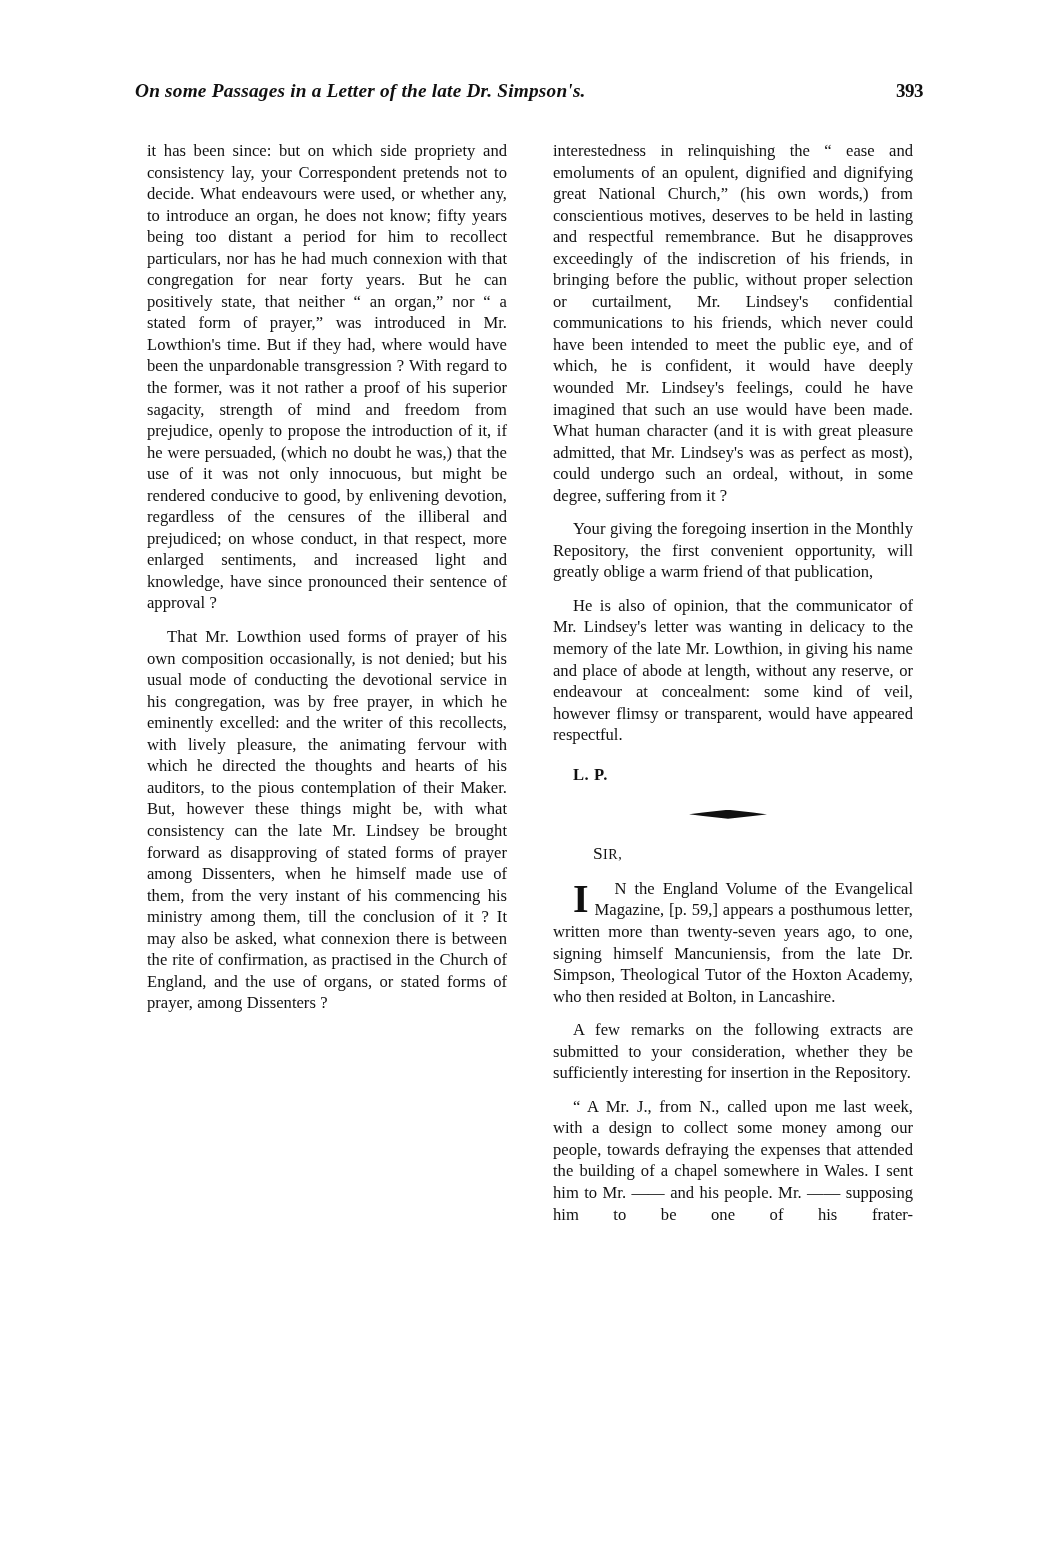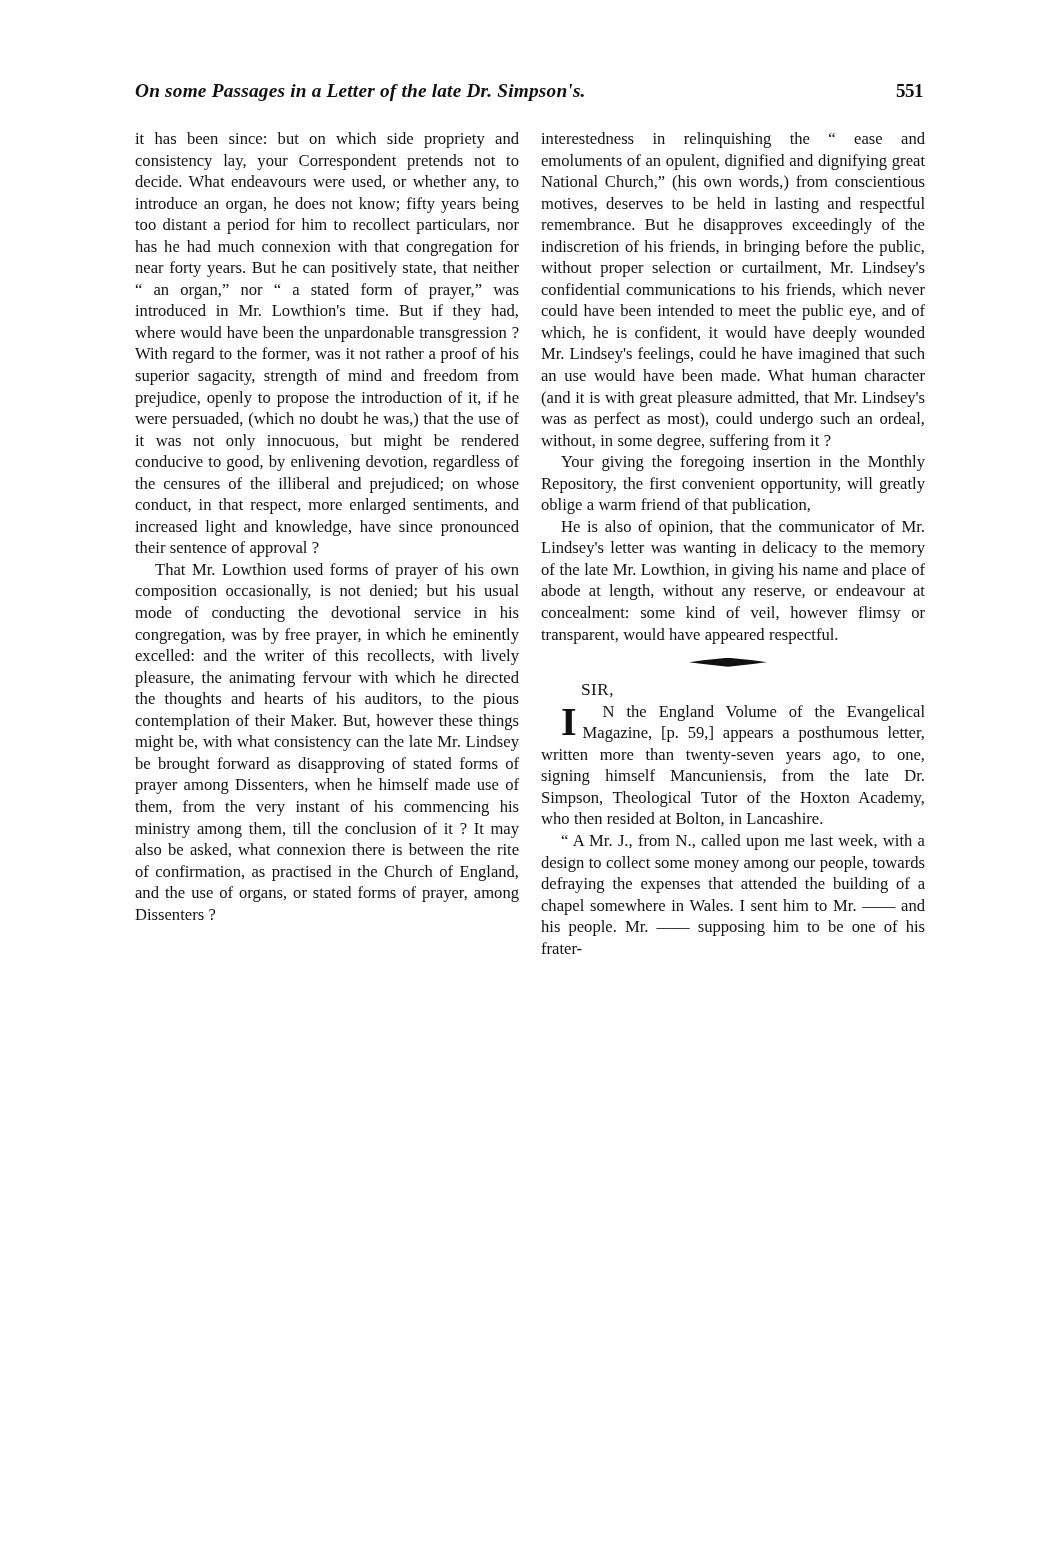--- a/index.html
+++ b/index.html
@@ -59,21 +59,21 @@
     display: flex;
     gap: 22px;
   }
 
   .col {
     width: 384px;
     flex: 0 0 384px;
   }
 
   .col p {
-    margin: 0;
+    margin: 12px;
     font-size: 16.6px;
     line-height: 21.55px;
     text-align: justify;
     text-align-last: left;
     text-indent: 20px;
     word-spacing: 0.2px;
     hyphens: none;
   }
 
   
@@ -121,21 +121,21 @@
     font-size: 16.6px;
     line-height: 20px;
     letter-spacing: 0.3px;
   }
 
   .salutation .smallcap-first {
     font-size: 17.5px;
   }
 
   .salutation .smallcaps {
-    font-size: 17px;
+    font-size: 14px;
     letter-spacing: 0.6px;
   }
 
   
   .dropcap-para {
     margin: 0;
     font-size: 16.6px;
     line-height: 21.55px;
     text-align: justify;
     text-align-last: left;
@@ -152,42 +152,44 @@
     font-family: "Liberation Serif", "DejaVu Serif", serif;
   }
 </style>
 </head>
 <body>
 
 <div class="page">
 
   <div class="running-head">
     <span class="head-title">On some Passages in a Letter of the late Dr. Simpson's.</span>
-    <span class="head-folio">551</span>
+    <span class="head-folio">393</span>
   </div>
 
   <div class="columns">
 
     <div class="col">
       <p class="cont">it has been since: but on which side propriety and consistency lay, your Correspondent pretends not to decide. What endeavours were used, or whether any, to introduce an organ, he does not know; fifty years being too distant a period for him to recollect particulars, nor has he had much connexion with that congregation for near forty years. But he can positively state, that neither “ an organ,” nor “ a stated form of prayer,” was introduced in Mr. Lowthion's time. But if they had, where would have been the unpardonable transgression ? With regard to the former, was it not rather a proof of his superior sagacity, strength of mind and freedom from prejudice, openly to propose the introduction of it, if he were persuaded, (which no doubt he was,) that the use of it was not only innocuous, but might be rendered conducive to good, by enlivening devotion, regardless of the censures of the illiberal and prejudiced; on whose conduct, in that respect, more enlarged sentiments, and increased light and knowledge, have since pronounced their sentence of approval ?</p>
       <p>That Mr. Lowthion used forms of prayer of his own composition occasionally, is not denied; but his usual mode of conducting the devotional service in his congregation, was by free prayer, in which he eminently excelled: and the writer of this recollects, with lively pleasure, the animating fervour with which he directed the thoughts and hearts of his auditors, to the pious contemplation of their Maker. But, however these things might be, with what consistency can the late Mr. Lindsey be brought forward as disapproving of stated forms of prayer among Dissenters, when he himself made use of them, from the very instant of his commencing his ministry among them, till the conclusion of it ? It may also be asked, what connexion there is between the rite of confirmation, as practised in the Church of England, and the use of organs, or stated forms of prayer, among Dissenters ?</p>
     </div>
 
     <div class="col">
       <p class="cont">interestedness in relinquishing the “ ease and emoluments of an opulent, dignified and dignifying great National Church,” (his own words,) from conscientious motives, deserves to be held in lasting and respectful remembrance. But he disapproves exceedingly of the indiscretion of his friends, in bringing before the public, without proper selection or curtailment, Mr. Lindsey's confidential communications to his friends, which never could have been intended to meet the public eye, and of which, he is confident, it would have deeply wounded Mr. Lindsey's feelings, could he have imagined that such an use would have been made. What human character (and it is with great pleasure admitted, that Mr. Lindsey's was as perfect as most), could undergo such an ordeal, without, in some degree, suffering from it ?</p>
       <p>Your giving the foregoing insertion in the Monthly Repository, the first convenient opportunity, will greatly oblige a warm friend of that publication,</p>
       <p>He is also of opinion, that the communicator of Mr. Lindsey's letter was wanting in delicacy to the memory of the late Mr. Lowthion, in giving his name and place of abode at length, without any reserve, or endeavour at concealment: some kind of veil, however flimsy or transparent, would have appeared respectful.</p>
 
+      <p class="signature">L. P.</p>
 
       <div class="ornament">
         <div class="ornament-shape"></div>
       </div>
 
       <p class="salutation"><span class="smallcap-first">S</span><span class="smallcaps">IR,</span></p>
 
       <p class="dropcap-para"><span class="dropcap">I</span><span>N the England Volume of the</span> <span>Evangelical Magazine, [p. 59,]</span> <span>appears a posthumous letter, written more than twenty-seven years ago, to one, signing himself Mancuniensis, from the late Dr. Simpson, Theological Tutor of the Hoxton Academy, who then resided at Bolton, in Lancashire.</span></p>
 
+      <p>A few remarks on the following extracts are submitted to your consideration, whether they be sufficiently interesting for insertion in the Repository.</p>
       <p class="last-justify">“ A Mr. J., from N., called upon me last week, with a design to collect some money among our people, towards defraying the expenses that attended the building of a chapel somewhere in Wales. I sent him to Mr. —— and his people. Mr. —— supposing him to be one of his frater-</p>
     </div>
 
   </div>
 
 </div>
 
 </body></html>

